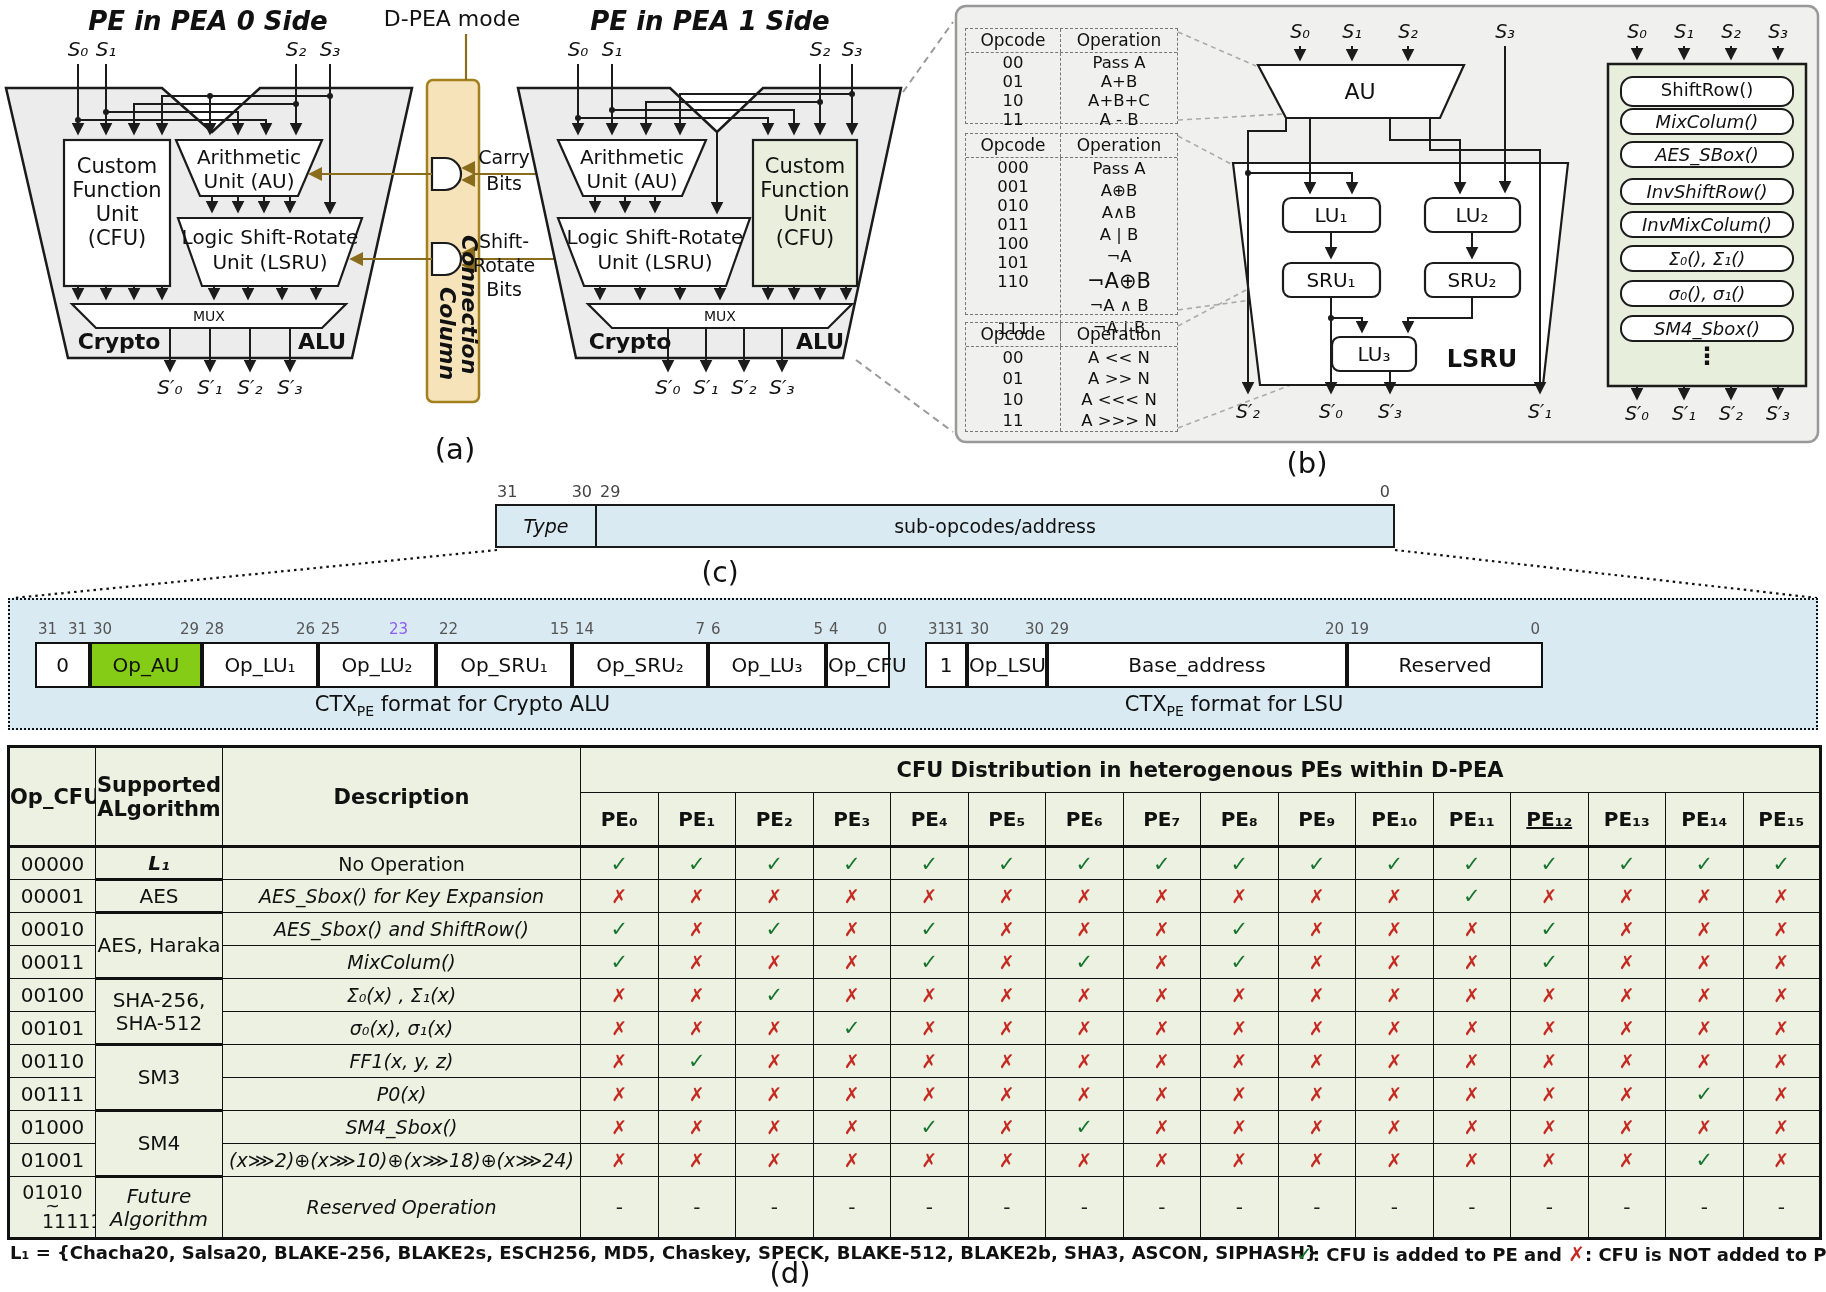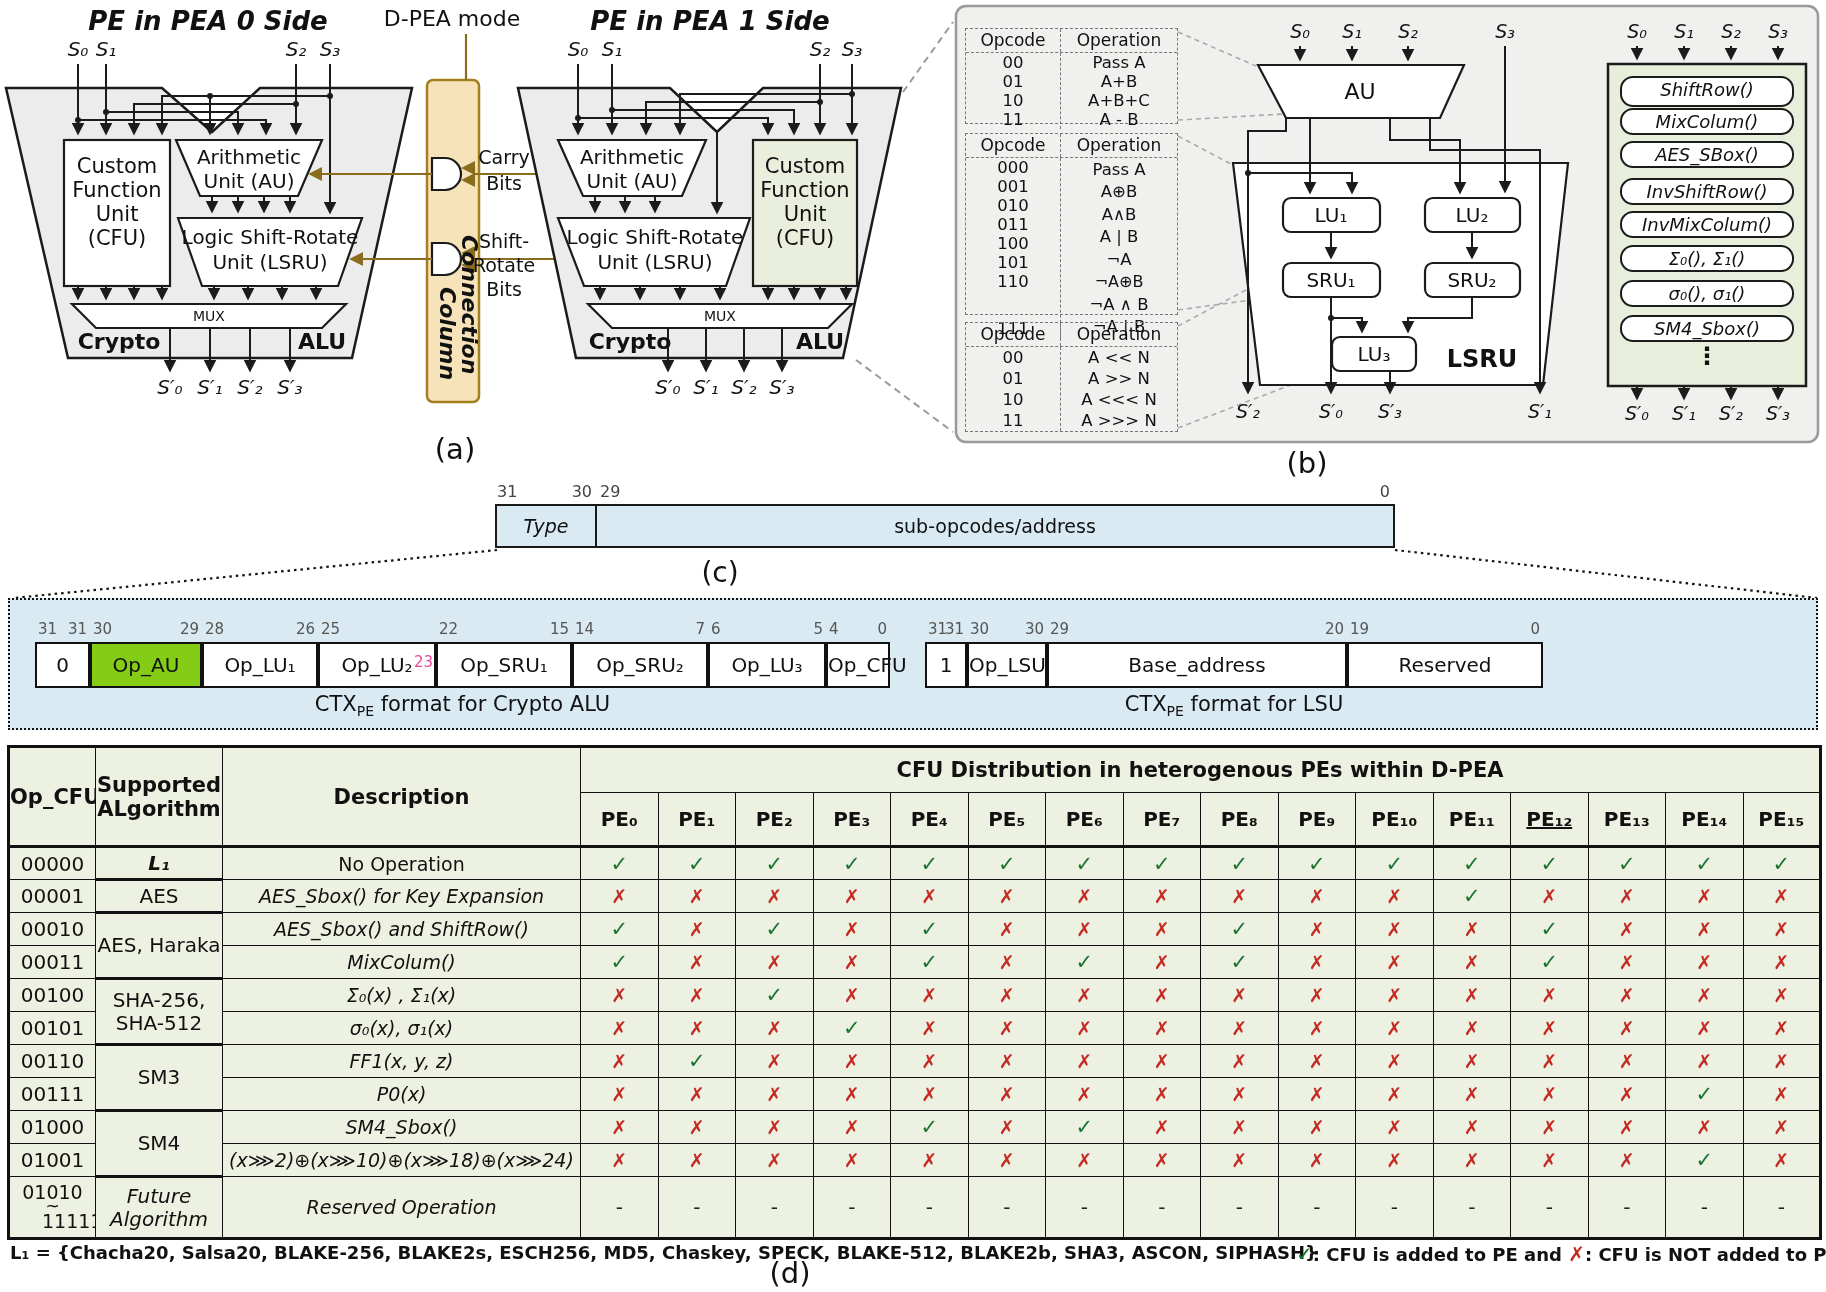--- a/index.html
+++ b/index.html
@@ -653,21 +653,21 @@
           <div style="text-align: center; font-size: 16.5px;">101</div>
           <div style="text-align: center; font-size: 16.5px;">110</div>
           <div style="text-align: center; font-size: 16.5px; margin-top: 28px;">111</div>
         </div>
         <div style="flex: 1 1 0%; display: flex; flex-direction: column; justify-content: space-around;">
           <div style="text-align: center; font-size: 16.5px;">Pass A</div>
           <div style="text-align: center; font-size: 16.5px;">A⊕B</div>
           <div style="text-align: center; font-size: 16.5px;">A∧B</div>
           <div style="text-align: center; font-size: 16.5px;">A | B</div>
           <div style="text-align: center; font-size: 16.5px;">¬A</div>
-          <div style="text-align: center; font-size: 16px;">¬A⊕B</div>
+          <div style="text-align: center; font-size: 21px;">¬A⊕B</div>
           <div style="text-align: center; font-size: 16.5px;">¬A ∧ B</div>
           <div style="text-align: center; font-size: 16.5px;">¬A | B</div>
         </div>
       </div>
     </div>
     <div style="position: absolute; left: 965px; top: 322px; width: 213px; height: 110px; border: 1.6px dashed rgb(119, 119, 119); display: flex; flex-direction: column;">
       <div style="display: flex; height: 24px; border-bottom: 1.6px dashed rgb(119, 119, 119); flex: 0 0 auto;">
         <div style="width: 95px; border-right: 1.6px dashed rgb(119, 119, 119); text-align: center; font-size: 17px; line-height: 23px;">Opcode</div>
         <div style="flex: 1 1 0%; text-align: center; font-size: 17px; line-height: 23px;">Operation</div>
       </div>
@@ -679,41 +679,41 @@
           <div style="text-align: center; font-size: 16.5px;">11</div>
         </div>
         <div style="flex: 1 1 0%; display: flex; flex-direction: column; justify-content: space-around;">
           <div style="text-align: center; font-size: 16.5px;">A &lt;&lt; N</div>
           <div style="text-align: center; font-size: 16.5px;">A &gt;&gt; N</div>
           <div style="text-align: center; font-size: 16.5px;">A &lt;&lt;&lt; N</div>
           <div style="text-align: center; font-size: 16.5px;">A &gt;&gt;&gt; N</div>
         </div>
       </div>
     </div>
-    <div style="position: absolute; left: 1620px; top: 76px; width: 174px; height: 31px; background: rgb(255, 255, 255); border: 2px solid rgb(27, 27, 27); border-radius: 13px; font-style: italic; font-size: 18px; line-height: 24px; text-align: center;">ShiftRow()</div>
+    <div style="position: absolute; left: 1620px; top: 76px; width: 174px; height: 31px; background: rgb(255, 255, 255); border: 2px solid rgb(27, 27, 27); border-radius: 13px; font-size: 18px; line-height: 24px; text-align: center;">ShiftRow()</div>
     <div style="position: absolute; left: 1620px; top: 108px; width: 174px; height: 27px; background: rgb(255, 255, 255); border: 2px solid rgb(27, 27, 27); border-radius: 13px; font-style: italic; font-size: 18px; line-height: 24px; text-align: center;">MixColum()</div>
     <div style="position: absolute; left: 1620px; top: 141px; width: 174px; height: 27px; background: rgb(255, 255, 255); border: 2px solid rgb(27, 27, 27); border-radius: 13px; font-style: italic; font-size: 18px; line-height: 24px; text-align: center;">AES_SBox()</div>
     <div style="position: absolute; left: 1620px; top: 178px; width: 174px; height: 27px; background: rgb(255, 255, 255); border: 2px solid rgb(27, 27, 27); border-radius: 13px; font-style: italic; font-size: 18px; line-height: 24px; text-align: center;">InvShiftRow()</div>
     <div style="position: absolute; left: 1620px; top: 211px; width: 174px; height: 27px; background: rgb(255, 255, 255); border: 2px solid rgb(27, 27, 27); border-radius: 13px; font-style: italic; font-size: 18px; line-height: 24px; text-align: center;">InvMixColum()</div>
     <div style="position: absolute; left: 1620px; top: 245px; width: 174px; height: 27px; background: rgb(255, 255, 255); border: 2px solid rgb(27, 27, 27); border-radius: 13px; font-style: italic; font-size: 18px; line-height: 24px; text-align: center;">Σ₀(), Σ₁()</div>
     <div style="position: absolute; left: 1620px; top: 280px; width: 174px; height: 27px; background: rgb(255, 255, 255); border: 2px solid rgb(27, 27, 27); border-radius: 13px; font-style: italic; font-size: 18px; line-height: 24px; text-align: center;">σ₀(), σ₁()</div>
     <div style="position: absolute; left: 1620px; top: 315px; width: 174px; height: 27px; background: rgb(255, 255, 255); border: 2px solid rgb(27, 27, 27); border-radius: 13px; font-style: italic; font-size: 18px; line-height: 24px; text-align: center;">SM4_Sbox()</div>
     <div style="position: absolute; left: 1686px; top: 342px; width: 42px; font-size: 24px; font-weight: bold; text-align: center;">⋮</div>
     <div style="position: absolute; left: 35px; top: 642px; width: 55px; height: 46px; background: rgb(255, 255, 255); border: 2px solid rgb(17, 17, 17); font-size: 20px; line-height: 42px; text-align: center;">0</div>
     <div style="position: absolute; left: 38px; top: 620px; width: 44px; font-size: 15px; color: rgb(85, 85, 85);">31</div>
     <div style="position: absolute; left: 43px; top: 620px; width: 44px; font-size: 15px; color: rgb(85, 85, 85); text-align: right;">31</div>
     <div style="position: absolute; left: 90px; top: 642px; width: 112px; height: 46px; background: #84cc16; border: 2px solid rgb(17, 17, 17); font-size: 20px; line-height: 42px; text-align: center;">Op_AU</div>
     <div style="position: absolute; left: 93px; top: 620px; width: 44px; font-size: 15px; color: rgb(85, 85, 85);">30</div>
     <div style="position: absolute; left: 155px; top: 620px; width: 44px; font-size: 15px; color: rgb(85, 85, 85); text-align: right;">29</div>
     <div style="position: absolute; left: 202px; top: 642px; width: 116px; height: 46px; background: rgb(255, 255, 255); border: 2px solid rgb(17, 17, 17); font-size: 20px; line-height: 42px; text-align: center;">Op_LU₁</div>
     <div style="position: absolute; left: 205px; top: 620px; width: 44px; font-size: 15px; color: rgb(85, 85, 85);">28</div>
     <div style="position: absolute; left: 271px; top: 620px; width: 44px; font-size: 15px; color: rgb(85, 85, 85); text-align: right;">26</div>
     <div style="position: absolute; left: 318px; top: 642px; width: 118px; height: 46px; background: rgb(255, 255, 255); border: 2px solid rgb(17, 17, 17); font-size: 20px; line-height: 42px; text-align: center;">Op_LU₂</div>
     <div style="position: absolute; left: 321px; top: 620px; width: 44px; font-size: 15px; color: rgb(85, 85, 85);">25</div>
-    <div style="position: absolute; left: 389px; top: 620px; width: 44px; font-size: 15px; color: #ec4899; text-align: right; margin-top: 33px;">23</div>
+    <div style="position: absolute; left: 389px; top: 620px; width: 44px; font-size: 15px; color: #8b5cf6; ">23</div>
     <div style="position: absolute; left: 436px; top: 642px; width: 136px; height: 46px; background: rgb(255, 255, 255); border: 2px solid rgb(17, 17, 17); font-size: 20px; line-height: 42px; text-align: center;">Op_SRU₁</div>
     <div style="position: absolute; left: 439px; top: 620px; width: 44px; font-size: 15px; color: rgb(85, 85, 85);">22</div>
     <div style="position: absolute; left: 525px; top: 620px; width: 44px; font-size: 15px; color: rgb(85, 85, 85); text-align: right;">15</div>
     <div style="position: absolute; left: 572px; top: 642px; width: 136px; height: 46px; background: rgb(255, 255, 255); border: 2px solid rgb(17, 17, 17); font-size: 20px; line-height: 42px; text-align: center;">Op_SRU₂</div>
     <div style="position: absolute; left: 575px; top: 620px; width: 44px; font-size: 15px; color: rgb(85, 85, 85);">14</div>
     <div style="position: absolute; left: 661px; top: 620px; width: 44px; font-size: 15px; color: rgb(85, 85, 85); text-align: right;">7</div>
     <div style="position: absolute; left: 708px; top: 642px; width: 118px; height: 46px; background: rgb(255, 255, 255); border: 2px solid rgb(17, 17, 17); font-size: 20px; line-height: 42px; text-align: center;">Op_LU₃</div>
     <div style="position: absolute; left: 711px; top: 620px; width: 44px; font-size: 15px; color: rgb(85, 85, 85);">6</div>
     <div style="position: absolute; left: 779px; top: 620px; width: 44px; font-size: 15px; color: rgb(85, 85, 85); text-align: right;">5</div>
     <div style="position: absolute; left: 826px; top: 642px; width: 64px; height: 46px; background: rgb(255, 255, 255); border: 2px solid rgb(17, 17, 17); font-size: 20px; line-height: 42px; text-align: center;">Op_CFU</div>

